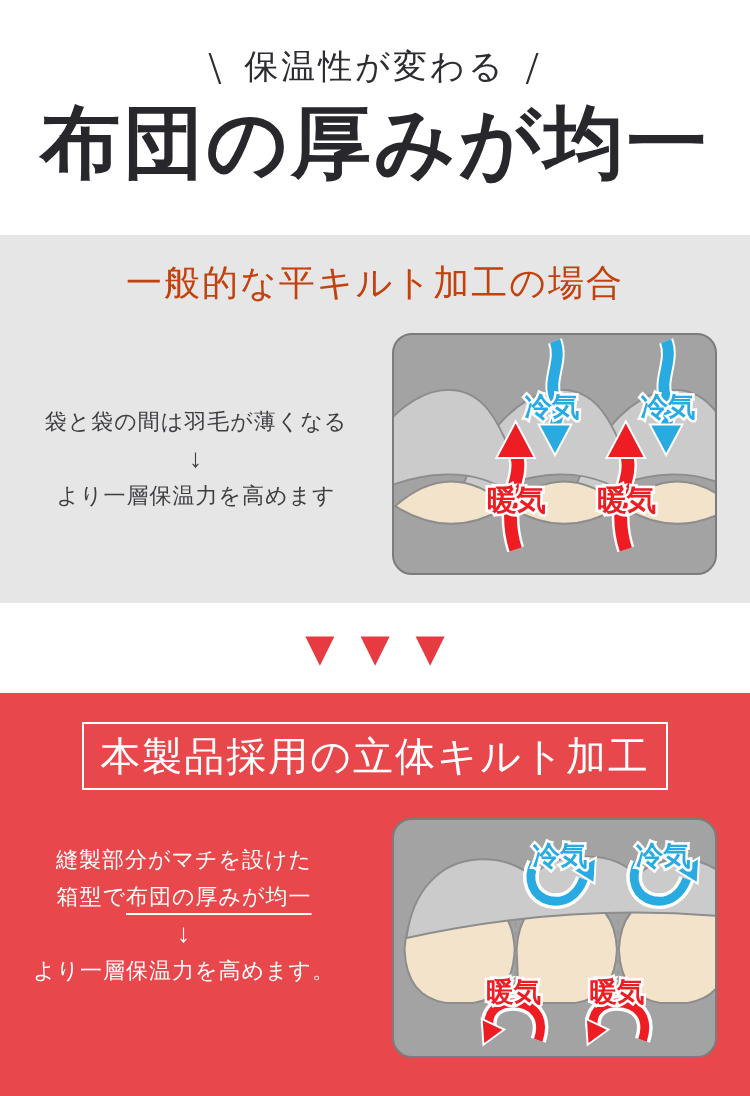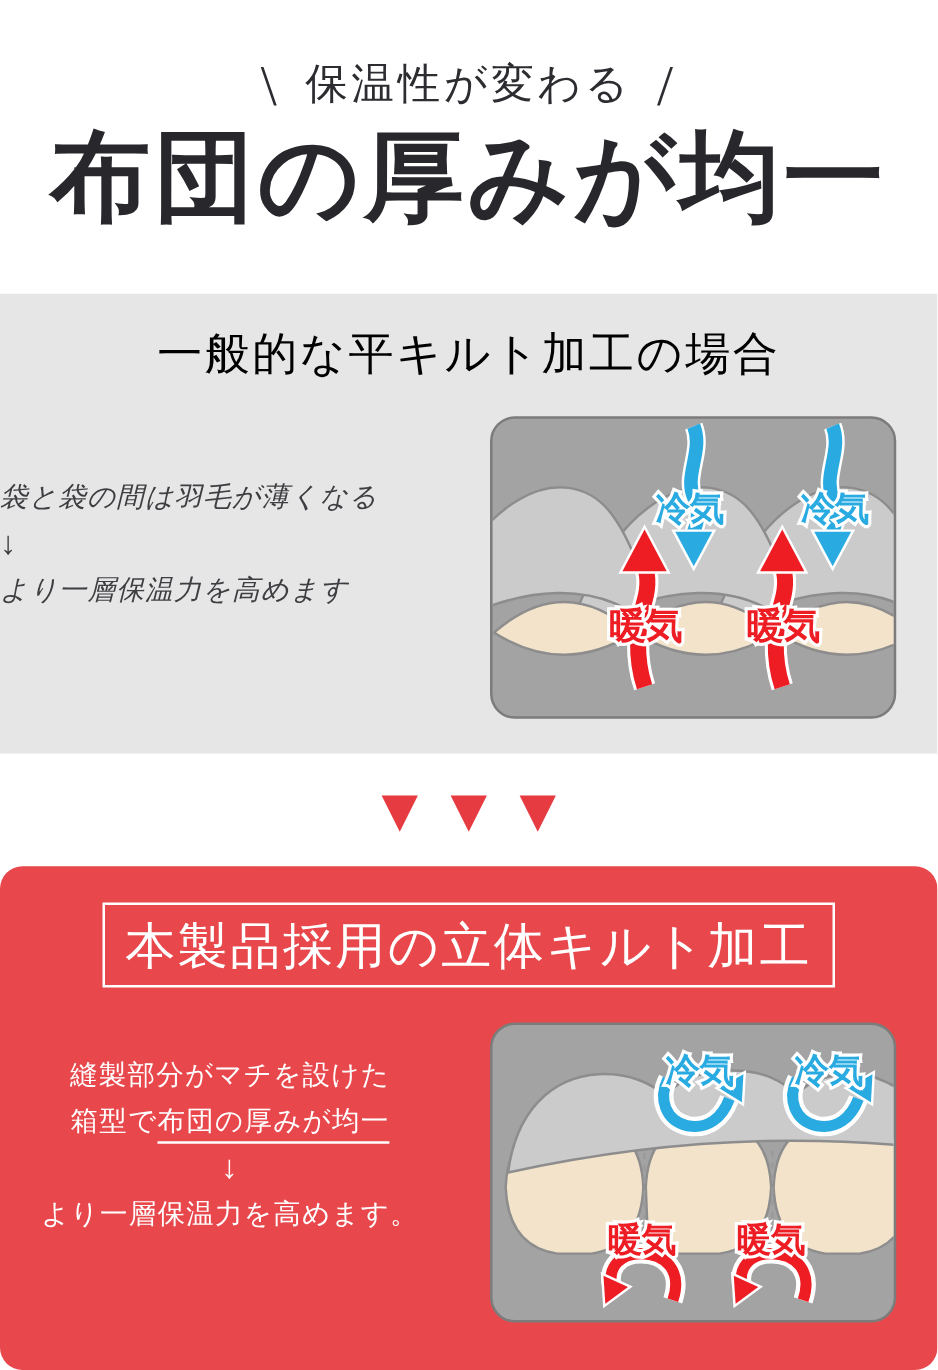--- a/index.html
+++ b/index.html
@@ -8,38 +8,38 @@
 
   
   .header { position:absolute; top:0; left:0; width:750px; height:235px; background:#ffffff; text-align:center; }
   .catch-row { margin-top:40px; font-size:34px; color:#2d2d31; letter-spacing:3px;
                display:flex; justify-content:center; align-items:center; gap:20px; }
   .catch-slash { font-size:46px; font-weight:400; color:#2d2d31; transform:translateY(2px); }
   .main-title { margin-top:4px; font-size:80px; font-weight:600; color:#28282c; letter-spacing:3px; line-height:1.15; }
 
   
   .gray-section { position:absolute; top:235px; left:0; width:750px; height:368px; background:#e6e6e6; }
-  .gray-heading { text-align:center; padding-top:24px; font-size:36px; color:#000000; letter-spacing:2px; }
-  .desc-block { position:absolute; top:144px; left:0; width:392px; 
-                font-size:22px; line-height:37px; color:#3e3e42; letter-spacing:1px;font-style:italic; }
+  .gray-heading { text-align:center; padding-top:24px; font-size:36px; color:#c2410c; letter-spacing:2px; }
+  .desc-block { position:absolute; top:168px; left:0; width:392px; text-align:center;
+                font-size:22px; line-height:37px; color:#3e3e42; letter-spacing:1px; }
   .desc-block .arrow-line { font-size:26px; }
 
   .diagram-box { position:absolute; background:#a3a3a3; border:2px solid #7c7c7c; border-radius:20px; overflow:hidden; }
   .diagram-box.flat { left:392px; top:98px;  width:325px; height:242px; }
   .diagram-box.box  { left:392px; top:125px; width:325px; height:240px; }
   .diagram-box svg { display:block; }
   .diag-label { font-family:"Liberation Sans","DejaVu Sans",sans-serif; font-weight:bold; paint-order:stroke; }
 
   
   .transition { position:absolute; top:603px; left:0; width:750px; height:90px; background:#ffffff;
                 display:flex; justify-content:center; align-items:center; gap:26px; }
   .tri { font-family:"DejaVu Sans",sans-serif; font-size:38px; color:#e63b40; line-height:1; }
 
   
-  .red-section { position:absolute; top:693px; left:0; width:750px; height:403px; background:#e8474b;border-radius:18px; }
+  .red-section { position:absolute; top:693px; left:0; width:750px; height:403px; background:#e8474b; }
   .red-title-box { position:absolute; left:82px; top:29px; width:586px; height:68px;
                    border:2px solid #ffffff; display:flex; align-items:center; justify-content:center;
                    font-size:40px; color:#ffffff; letter-spacing:2px; }
   .red-desc { position:absolute; top:148px; left:0; width:368px; text-align:center;
               font-size:22px; line-height:37px; color:#ffffff; letter-spacing:1px; }
   .red-desc .arrow-line { font-size:26px; }
   .wavy-underline { text-decoration-line:underline; text-decoration-style:wavy;
                     text-decoration-color:#ffffff; text-decoration-thickness:2px; text-underline-offset:9px;text-decoration:underline; }
 </style>
 </head>

